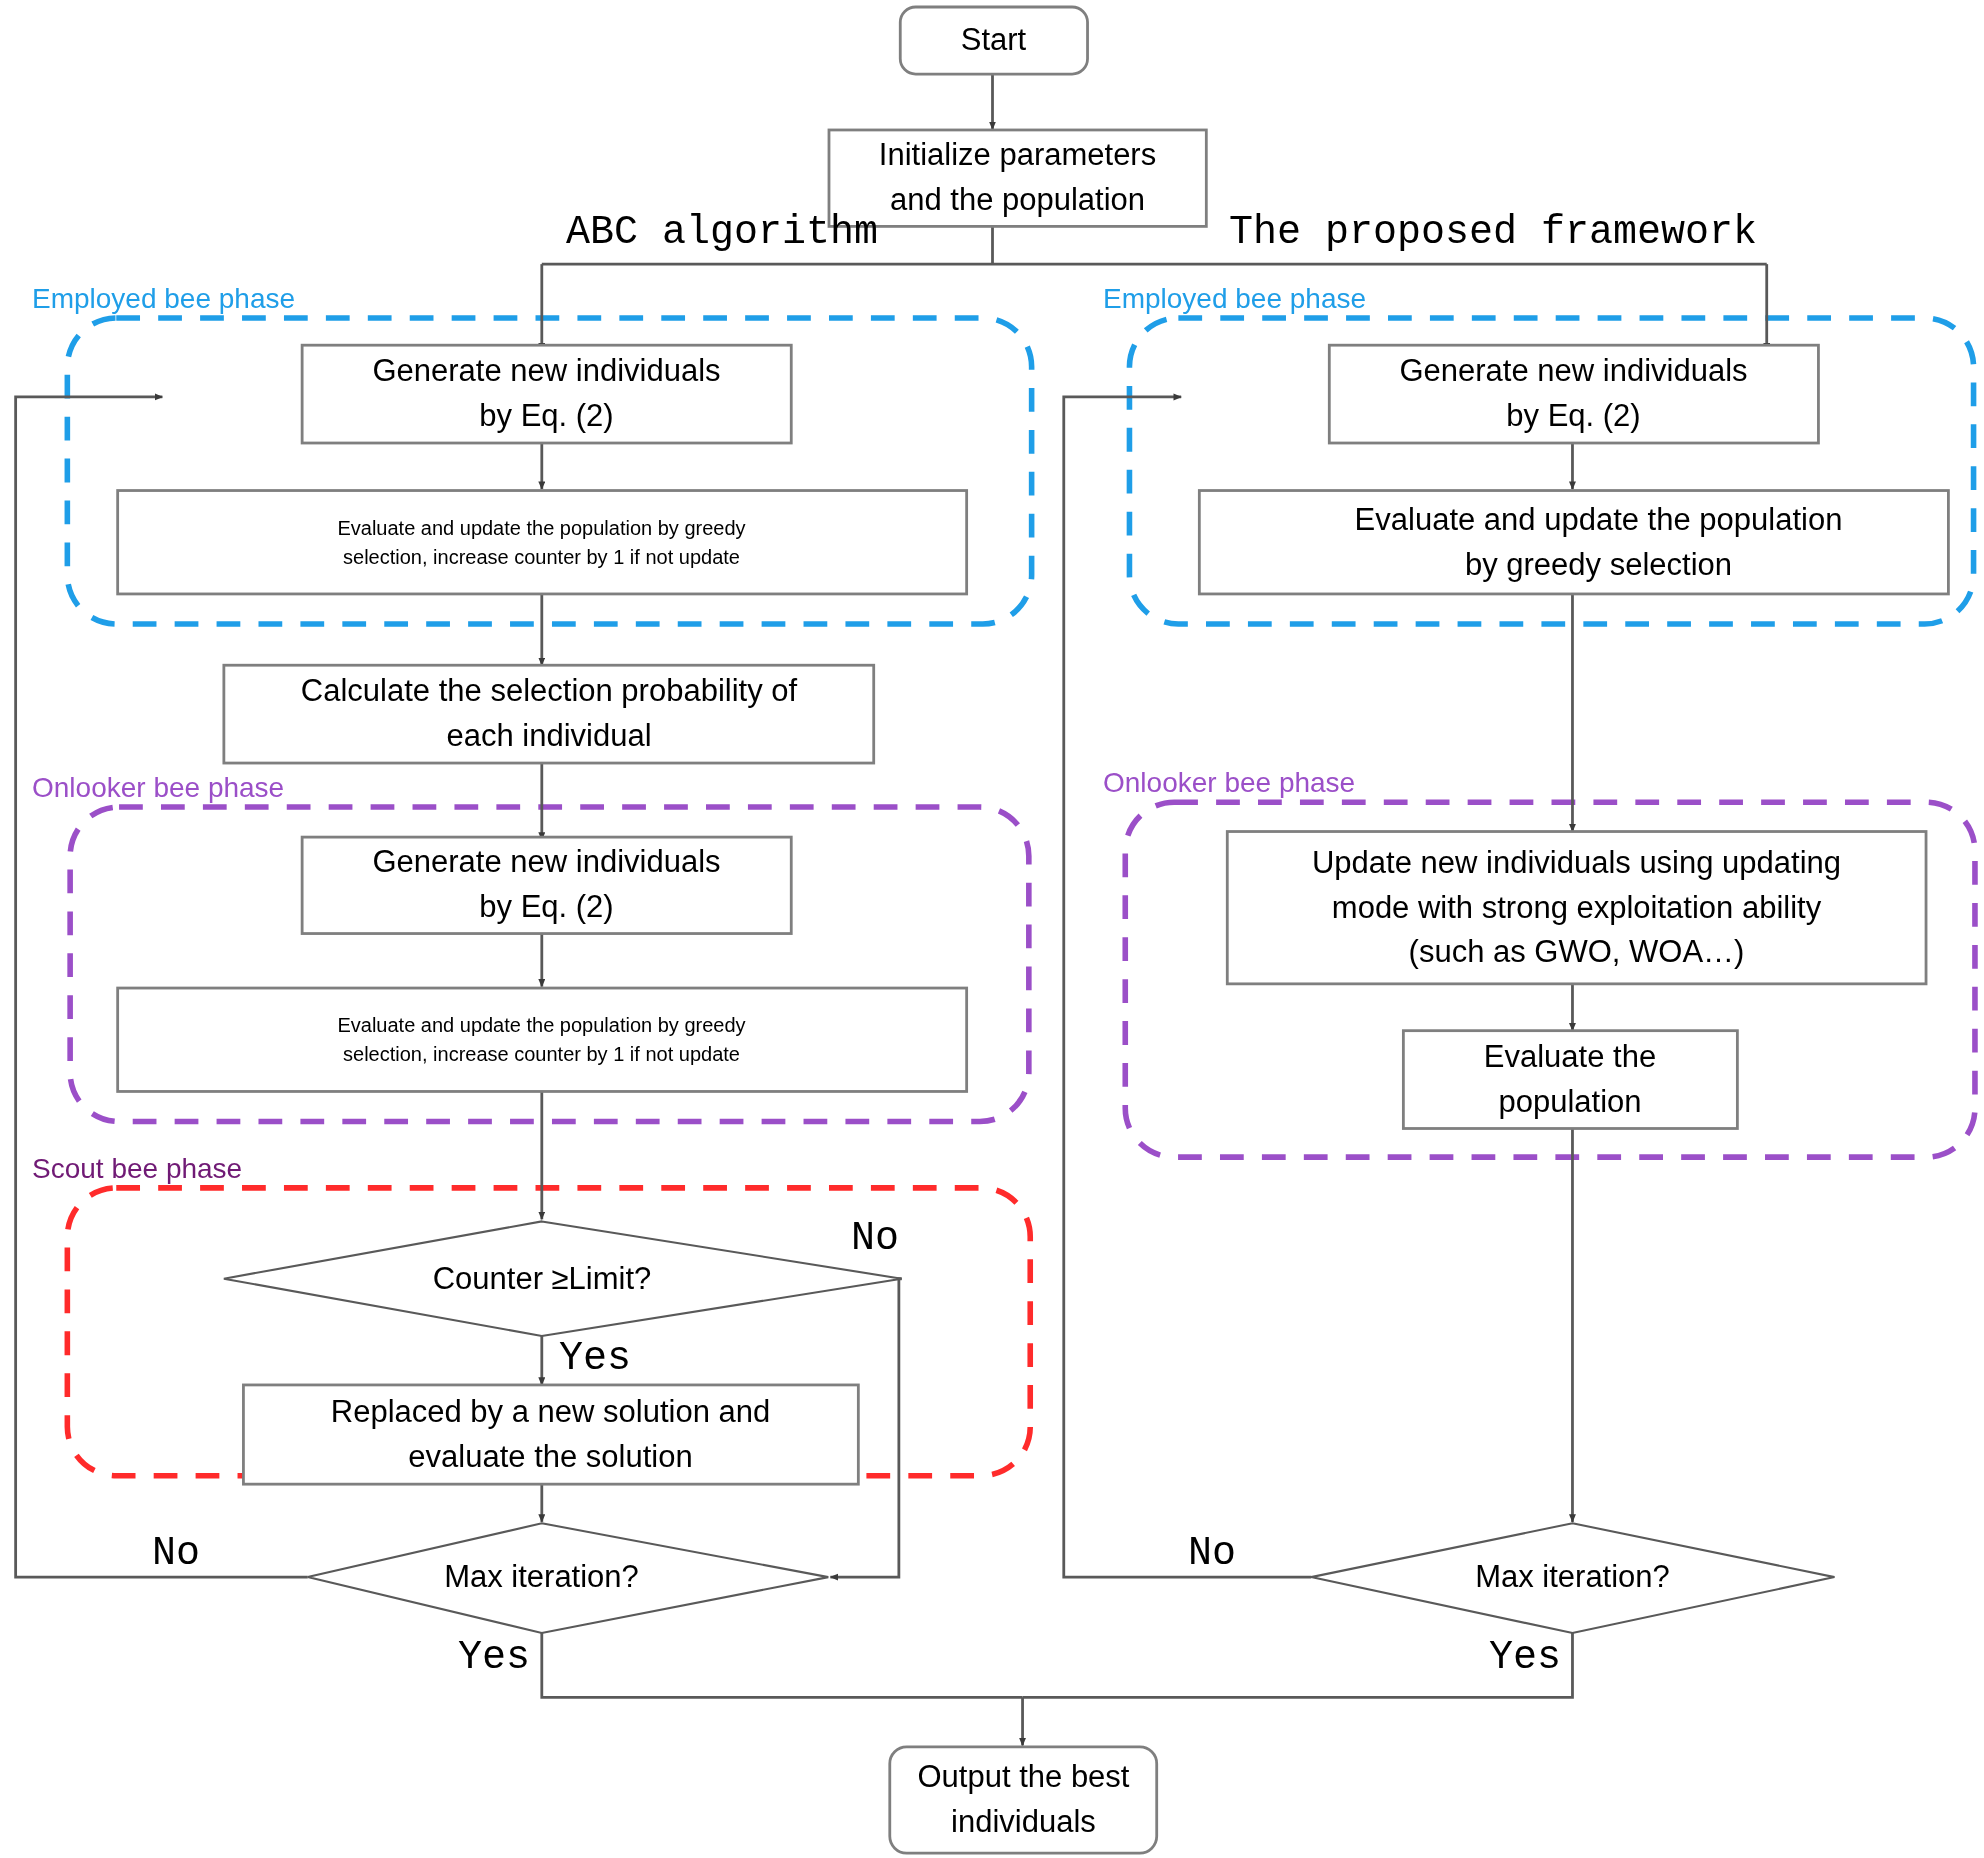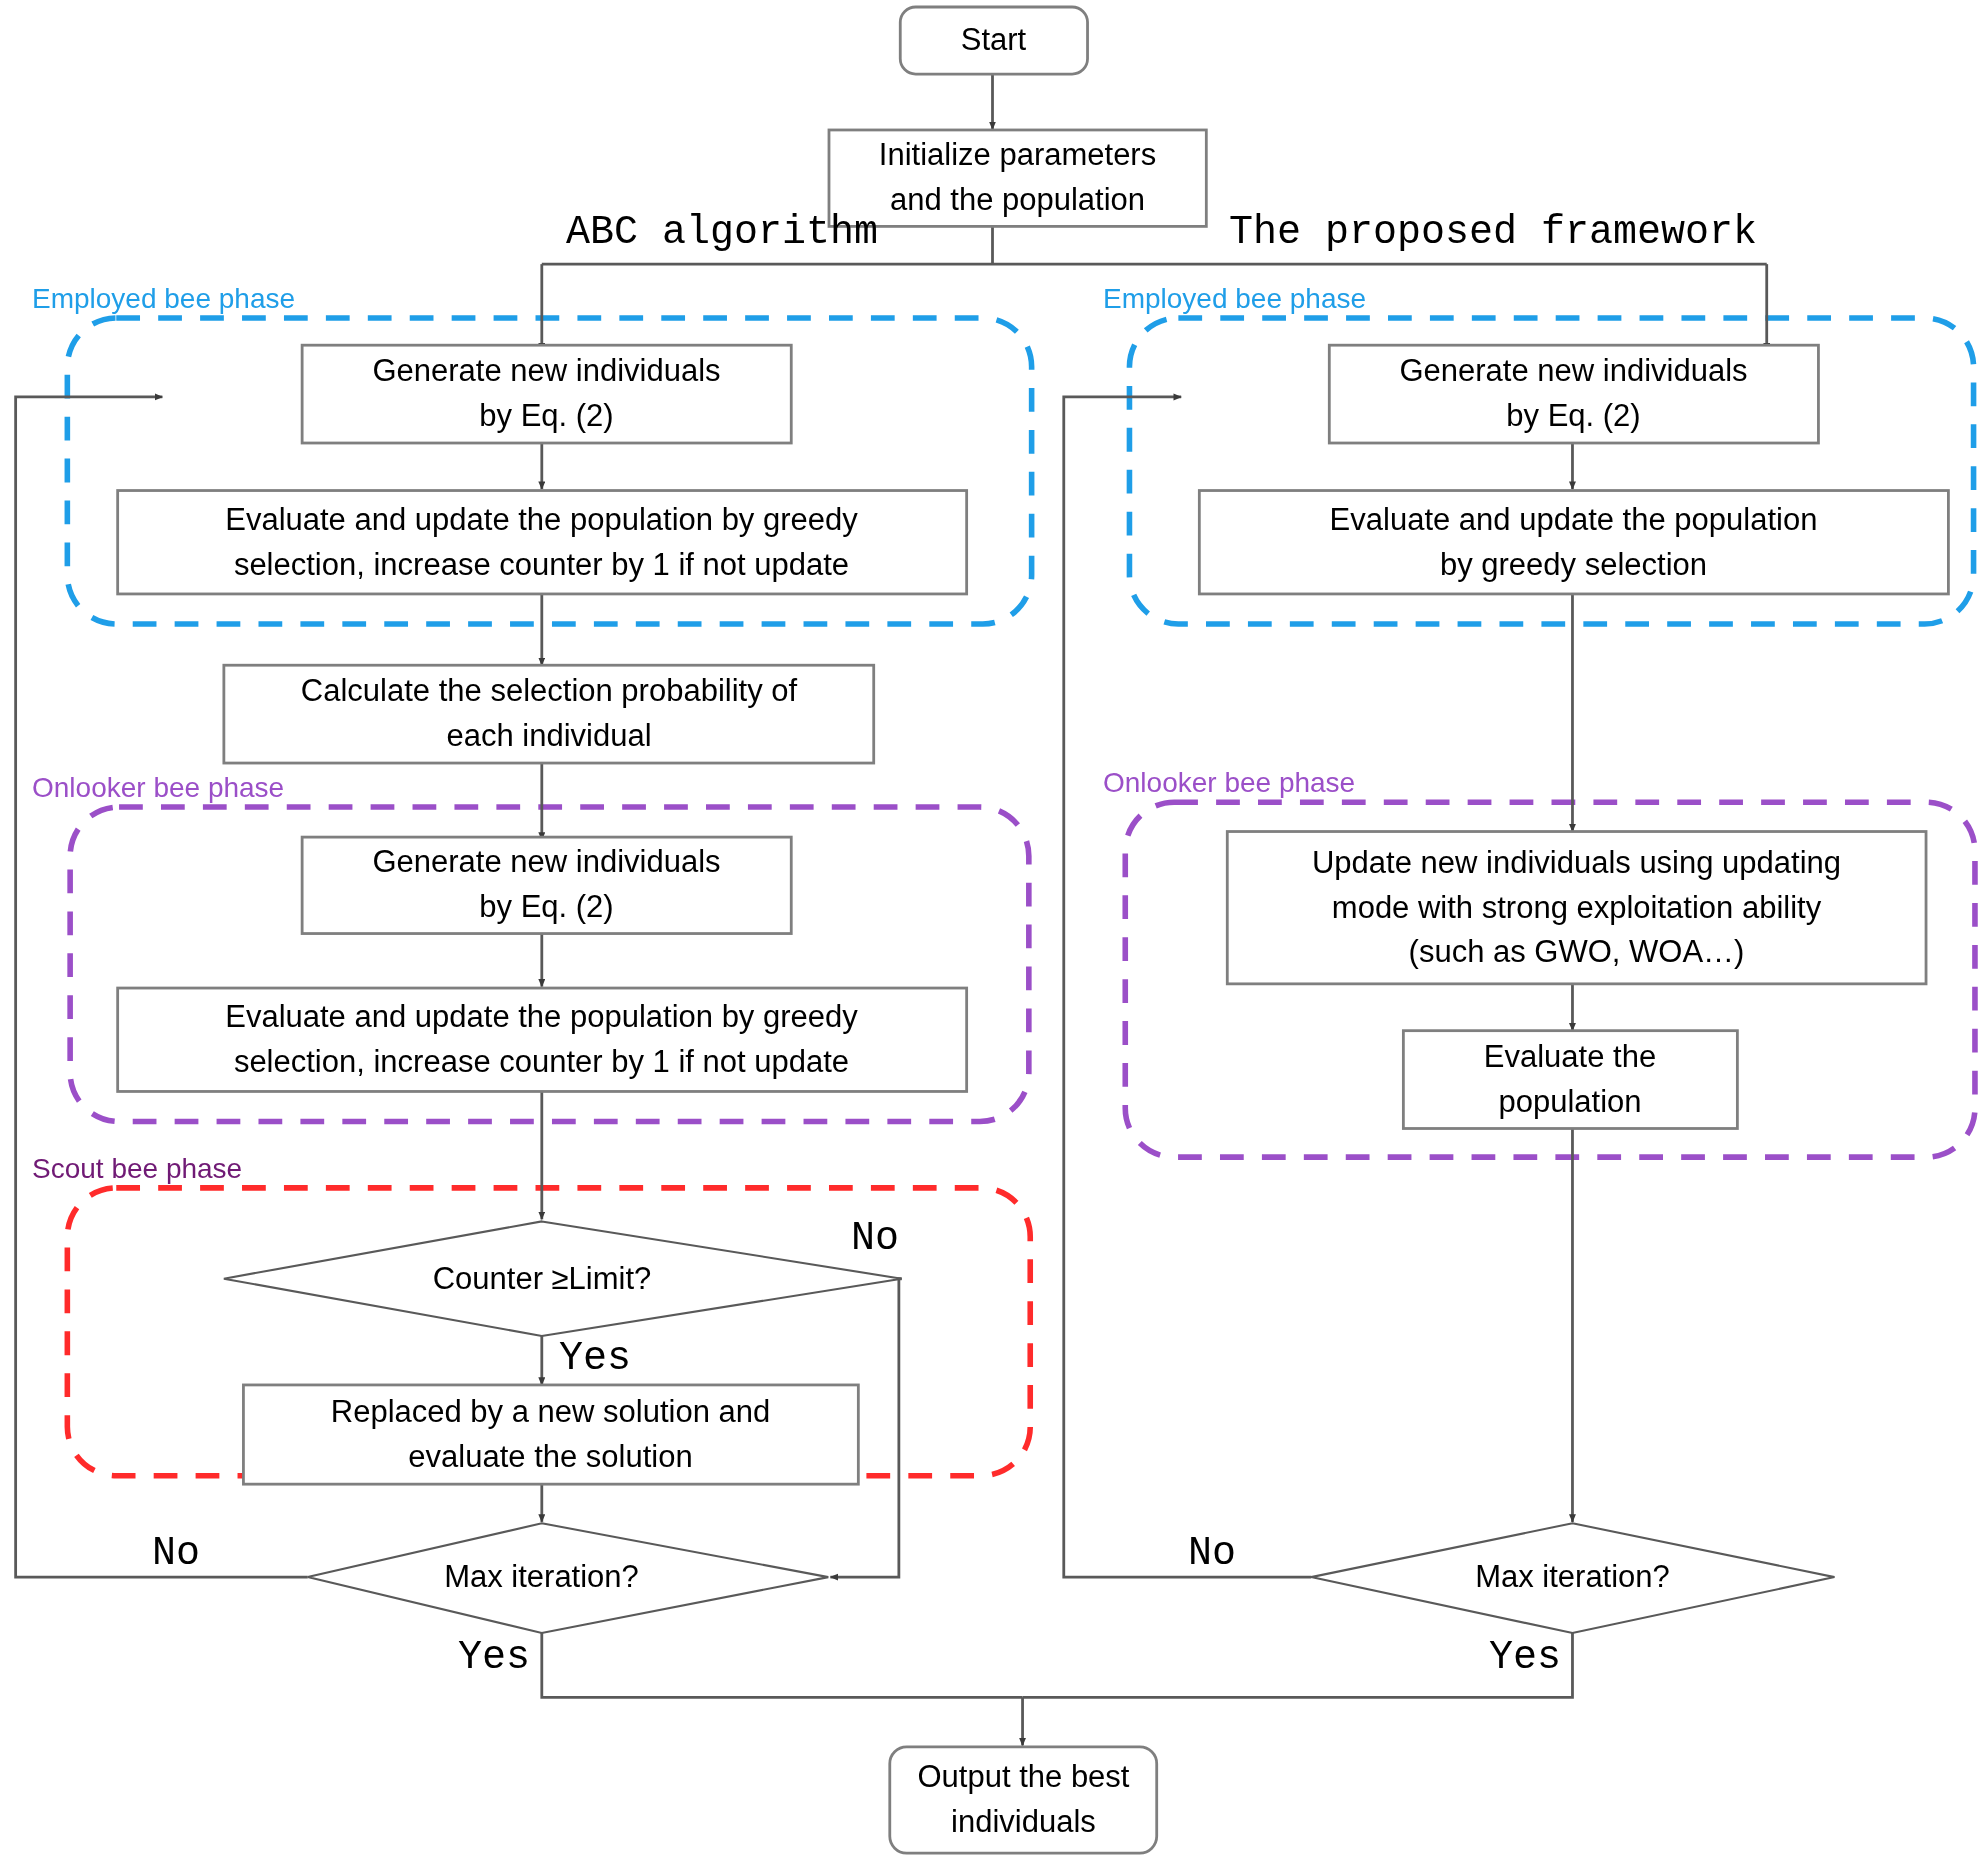--- a/index.html
+++ b/index.html
@@ -11,21 +11,21 @@
     position:absolute;
     display:flex;align-items:center;justify-content:center;
     text-align:center;
     font-family:"Liberation Sans", sans-serif;
     color:#000;
     line-height:1.45;
     pointer-events:none;
     white-space:pre-line;
   }
   .t-lg{font-size:31px;}
-  .t-md{font-size:31px;}
+  .t-md{font-size:20px;}
   .edge-label{
     position:absolute;
     font-family:Liberation Mono, monospace;
     font-size:40px;
     color:#000;
     white-space:nowrap;
   }
   .phase-label{
     position:absolute;
     font-family:"Liberation Sans", sans-serif;
@@ -190,21 +190,21 @@
 
   <div class="node-text t-lg" style="left:391px;top:1550px;width:301px;height:55px;">Max iteration?</div>
 
   <div class="edge-label" style="left:152px;top:1531px;">No</div>
 
   <div class="edge-label" style="left:458px;top:1635px;">Yes</div>
 
   <div class="node-text t-lg" style="left:1329px;top:345px;width:489px;height:98px;">Generate new individuals
 by Eq. (2)</div>
 
-  <div class="node-text t-lg" style="left:1199px;top:491px;width:749px;height:103px;">Evaluate and update the population
+  <div class="node-text t-lg" style="left:1199px;top:491px;width:749px;height:103px;padding-left:25px;">Evaluate and update the population
 by greedy selection</div>
 
   <div class="node-text t-lg" style="left:1227px;top:832px;width:699px;height:152px;">Update new individuals using updating
 mode with strong exploitation ability
 (such as GWO, WOA…)</div>
 
   <div class="node-text t-lg" style="left:1403px;top:1031px;width:334px;height:98px;">Evaluate the
 population</div>
 
   <div class="node-text t-lg" style="left:1422px;top:1550px;width:301px;height:55px;">Max iteration?</div>

